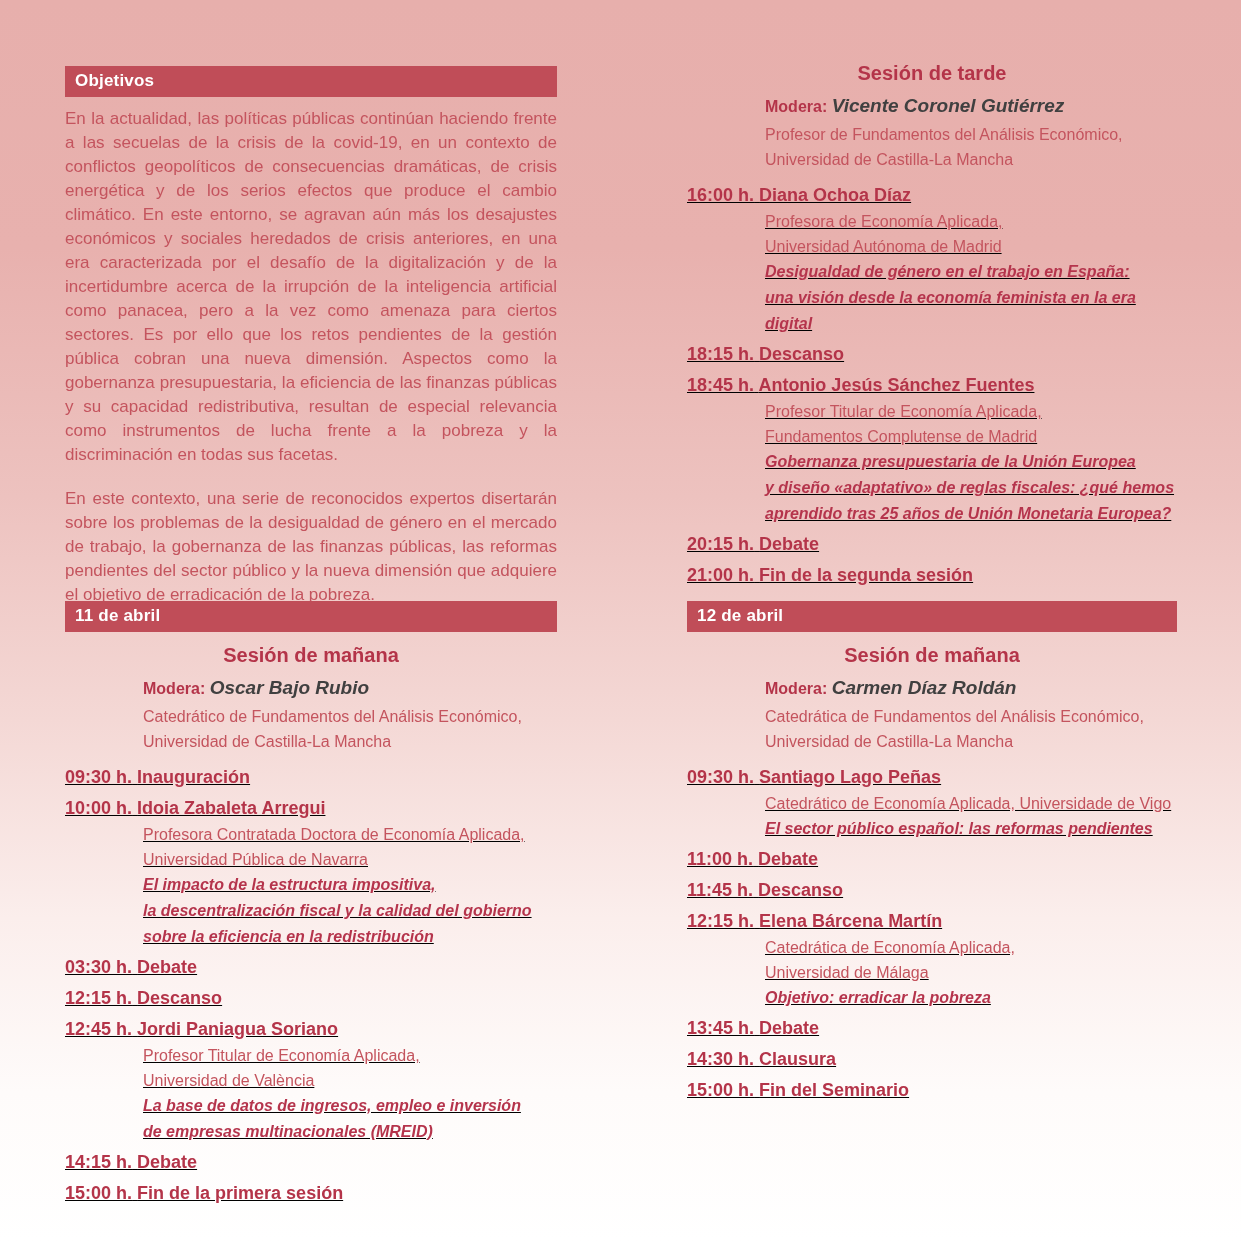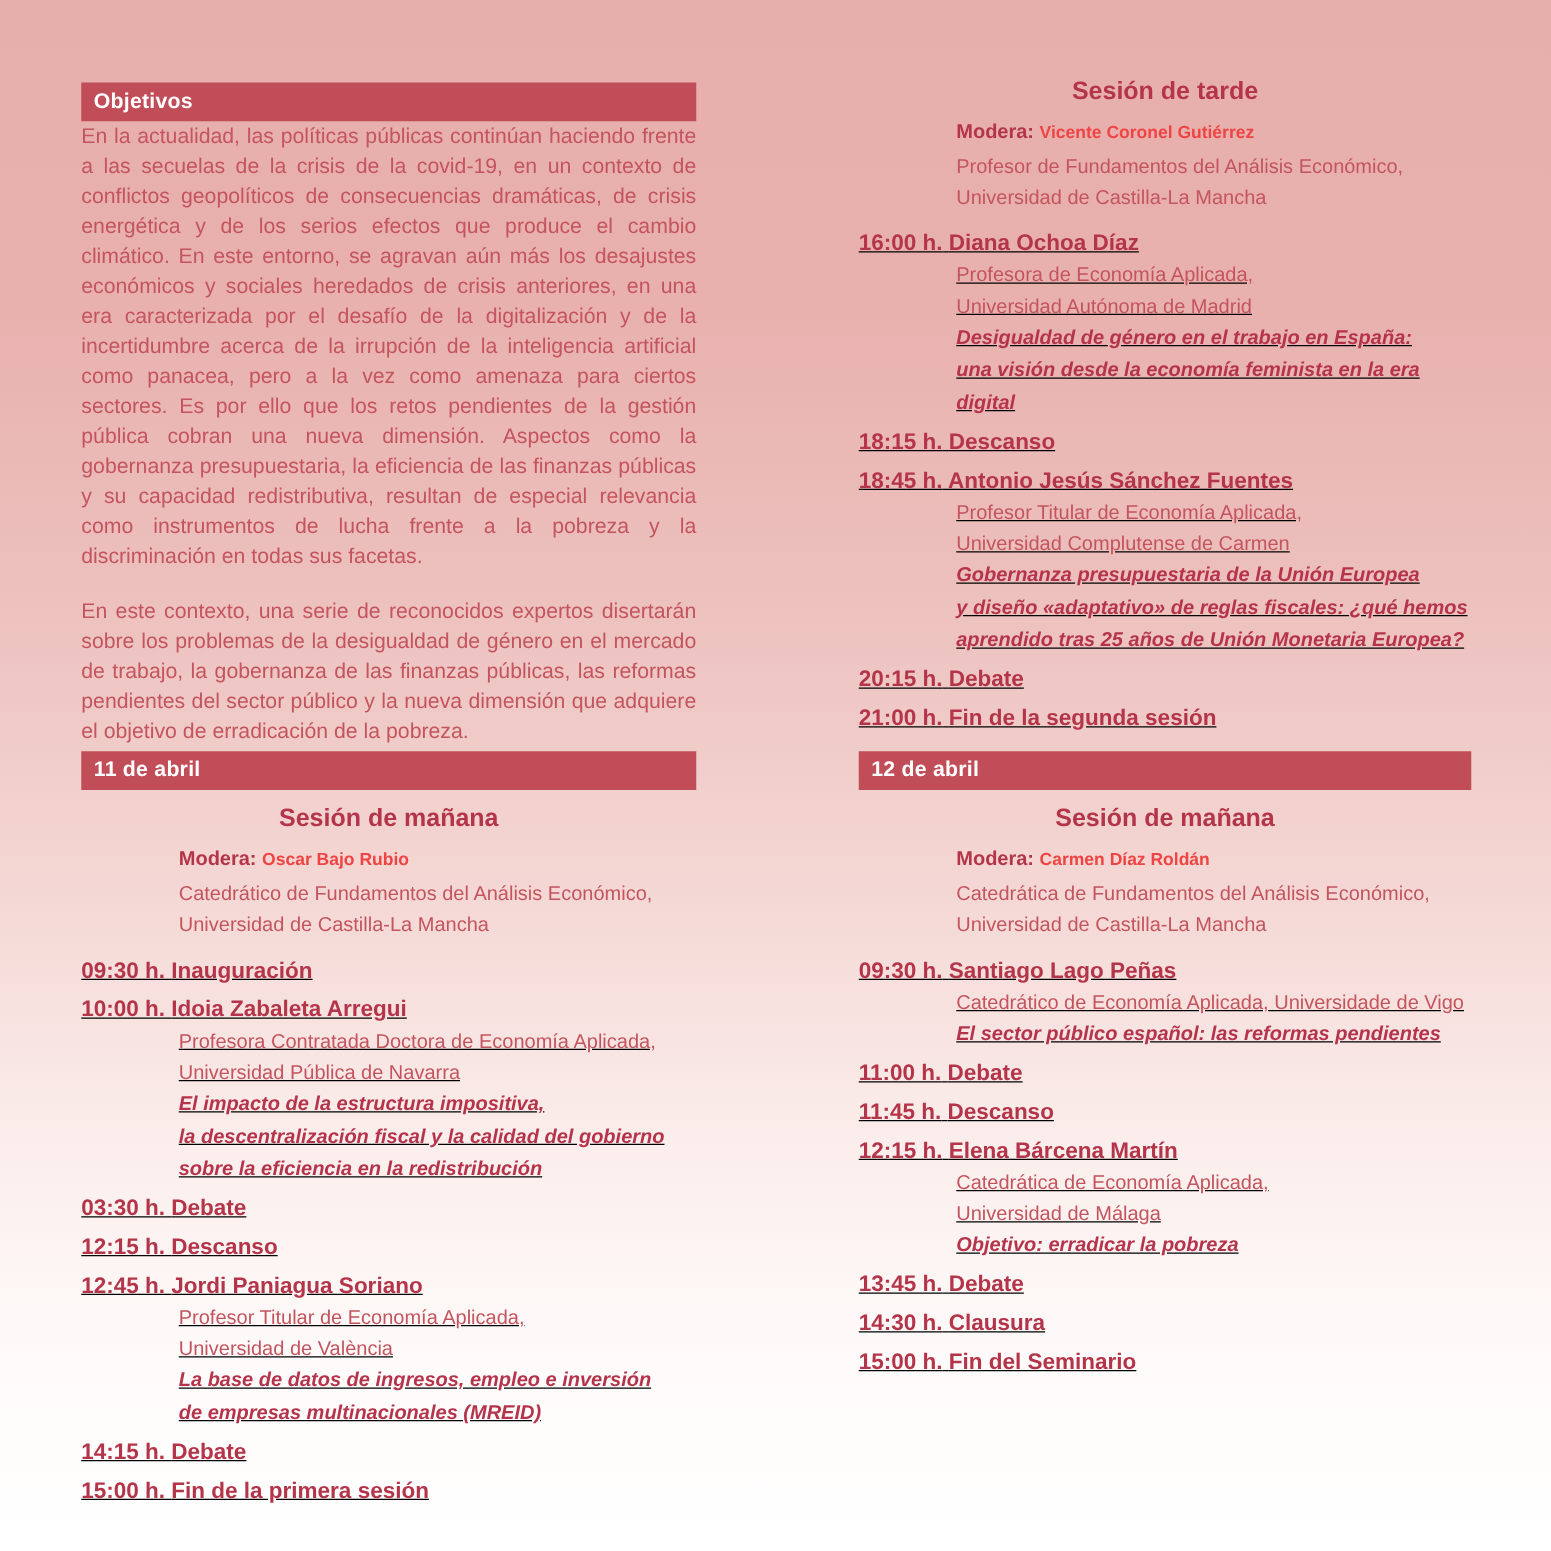--- a/index.html
+++ b/index.html
@@ -13,36 +13,36 @@
   .col{position:absolute;width:492px;}
   #intro-block{left:65px;top:66px;}
   #day1-block{left:65px;top:601px;}
   #afternoon-block{left:687px;top:60px;width:490px;}
   #day2-block{left:687px;top:601px;width:490px;}
 
   .banner{
     background:#c04d58;color:#ffffff;font-size:17px;font-weight:700;
     padding:5px 10px 6px 10px;letter-spacing:.2px;
   }
-  .banner.mb{}
+  .banner.mb{margin-bottom:10px;}
 
   .intro-p{
     color:#c4545e;font-size:17px;line-height:24px;
     text-align:justify;margin:0 0 20px 0;
   }
 
   .session-title{
     color:#b43449;font-size:20px;font-weight:700;margin:10px 0 6px 0;line-height:26px;text-align:center;
   }
   .session-title.no-top{margin-top:0;}
 
   .moderator{margin:4px 0 10px 78px;}
   .mod-line{line-height:27px;margin-bottom:2px;}
   .mod-label{font-size:16px;font-weight:700;color:#b43449;}
-  .mod-name{font-size:14px;font-weight:700;color:#ef4444;}
+  .mod-name{font-size:19px;font-weight:700;color:#404040;font-style:italic;}
 
   .entry{margin-bottom:4px;text-decoration:underline;}
   .entry-head{font-size:18px;font-weight:700;color:#b43449;line-height:27px;}
   .entry-body{margin-left:78px;}
   .sub{color:#c4545e;font-size:16px;line-height:25px;}
   .talk{color:#b5344c;font-size:16px;font-weight:700;font-style:italic;line-height:26px;}
 </style>
 </head>
 <body>
 
@@ -122,21 +122,21 @@
       <div class="talk">una visión desde la economía feminista en la era digital</div>
     </div>
   </div>
   <div class="entry">
     <div class="entry-head"><span>18:15 h.</span> <span>Descanso</span></div>
   </div>
   <div class="entry">
     <div class="entry-head"><span>18:45 h.</span> <span>Antonio Jesús Sánchez Fuentes</span></div>
     <div class="entry-body">
       <div class="sub">Profesor Titular de Economía Aplicada,</div>
-      <div class="sub">Universidad Complutense de Carmen</div>
+      <div class="sub">Fundamentos Complutense de Madrid</div>
       <div class="talk">Gobernanza presupuestaria de la Unión Europea</div>
       <div class="talk">y diseño «adaptativo» de reglas fiscales: ¿qué hemos</div>
       <div class="talk">aprendido tras 25 años de Unión Monetaria Europea?</div>
     </div>
   </div>
   <div class="entry">
     <div class="entry-head"><span>20:15 h.</span> <span>Debate</span></div>
   </div>
   <div class="entry">
     <div class="entry-head"><span>21:00 h.</span> <span>Fin de la segunda sesión</span></div>

